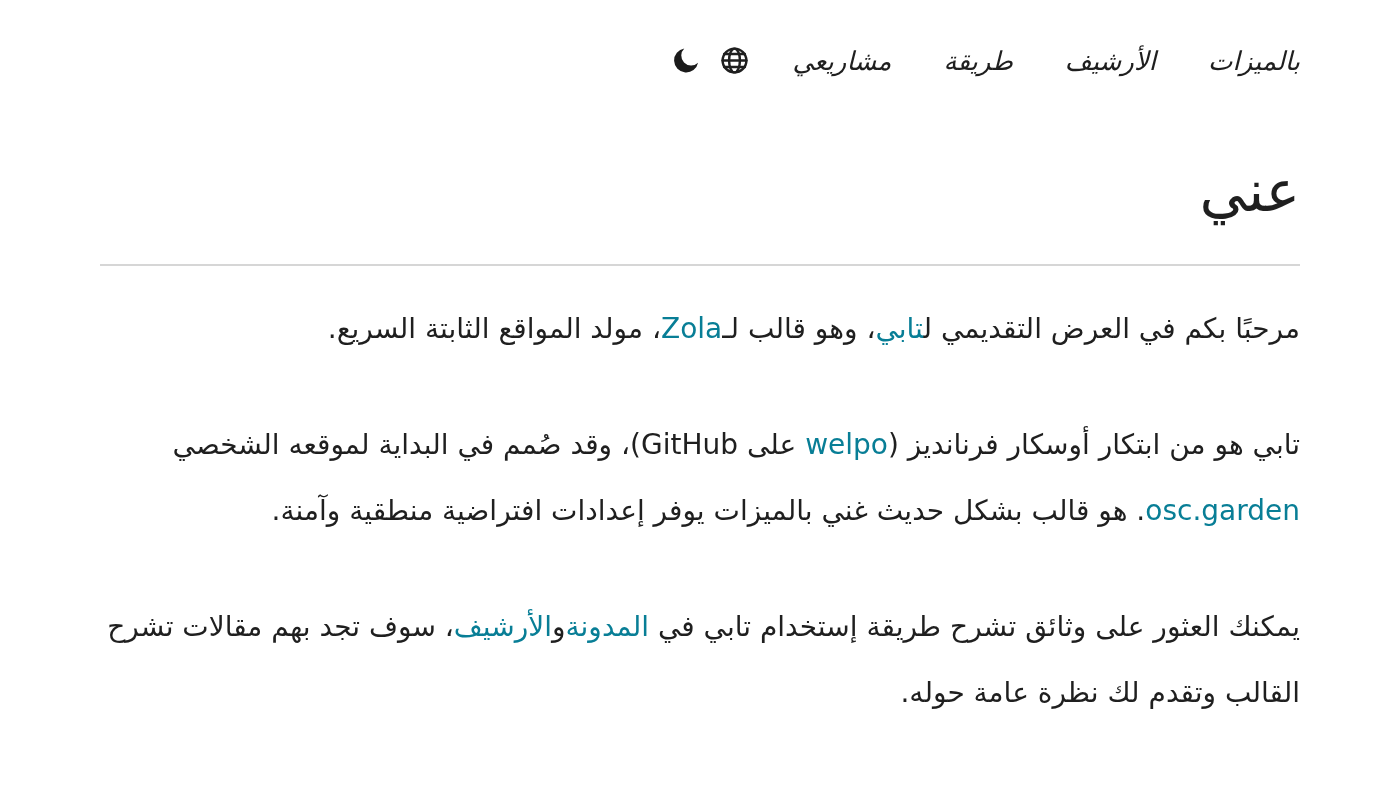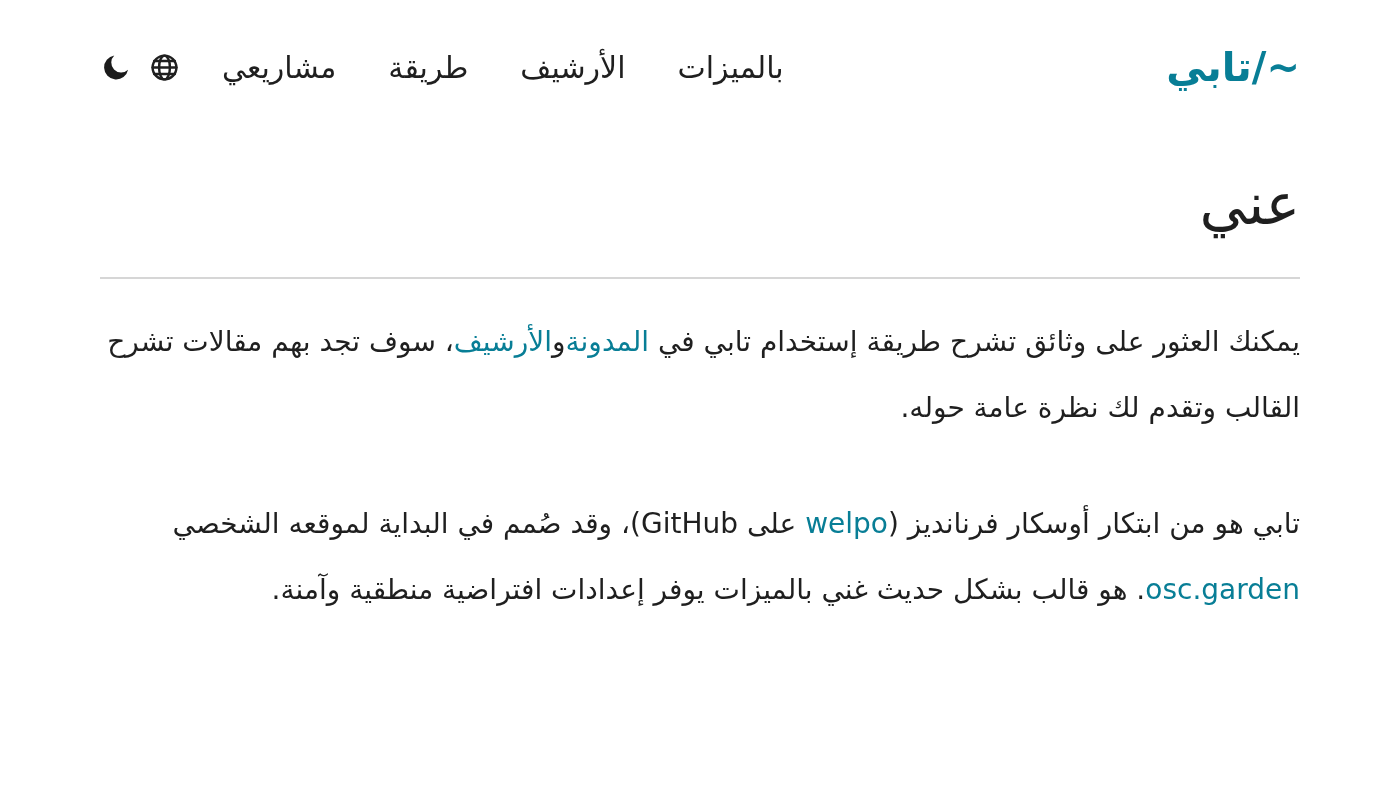--- a/index.html
+++ b/index.html
@@ -22,21 +22,21 @@
     display:flex;justify-content:space-between;align-items:center;
     padding-top:44px;
   }
   .site-title{
     color:var(--accent);font-size:40px;font-weight:600;
     text-decoration:none;letter-spacing:0;
   }
   .header-left{display:flex;align-items:center;}
   .main-nav{display:flex;gap:52px;}
   .main-nav a{
-    color:var(--text);font-size:30px;text-decoration:none;
+    color:var(--text);font-size:26px;text-decoration:none;font-style:italic;
   }
   .controls{display:flex;align-items:center;gap:16px;margin-inline-start:42px;}
   .icon-btn{
     background:none;border:none;padding:0;cursor:pointer;
     display:flex;align-items:center;justify-content:center;
   }
   .icon-btn svg{display:block;}
   
   .page-title{
     font-size:58px;font-weight:500;line-height:1.25;
@@ -51,21 +51,20 @@
     margin:30px 0 50px;color:var(--text);
   }
   .content a.inline-link{color:var(--accent);text-decoration:none;}
 </style>
 </head>
 <body>
 
 <div class="container">
 
   <header class="site-header">
-    <a href="#" class="site-title">~/تابي</a>
 
     <div class="header-left">
       <nav class="main-nav">
         <a href="#">بالميزات</a>
         <a href="#">الأرشيف</a>
         <a href="#">طريقة</a>
         <a href="#">مشاريعي</a>
       </nav>
 
       <div class="controls">
@@ -89,19 +88,20 @@
         </button>
       </div>
     </div>
   </header>
 
   <main class="content">
     <h1 class="page-title">عني</h1>
 
     <hr class="title-divider">
 
+    <p><span>مرحبًا بكم في العرض التقديمي ل</span><a href="#" class="inline-link">تابي</a><span>، وهو قالب لـ</span><a href="#" class="inline-link">Zola</a><span>، مولد المواقع الثابتة السريع.</span></p>
+
+    <p><span>تابي هو من ابتكار أوسكار فرنانديز (</span><a href="#" class="inline-link">welpo</a><span> على GitHub)، وقد صُمم في البداية لموقعه الشخصي </span><a href="#" class="inline-link">osc.garden</a><span>. هو قالب بشكل حديث غني بالميزات يوفر إعدادات افتراضية منطقية وآمنة.</span></p>
 
     <p><span>يمكنك العثور على وثائق تشرح طريقة إستخدام تابي في </span><a href="#" class="inline-link">المدونة</a><span>و</span><a href="#" class="inline-link">الأرشيف</a><span>، سوف تجد بهم مقالات تشرح القالب وتقدم لك نظرة عامة حوله.</span></p>
-
-    <p><span>تابي هو من ابتكار أوسكار فرنانديز (</span><a href="#" class="inline-link">welpo</a><span> على GitHub)، وقد صُمم في البداية لموقعه الشخصي </span><a href="#" class="inline-link">osc.garden</a><span>. هو قالب بشكل حديث غني بالميزات يوفر إعدادات افتراضية منطقية وآمنة.</span></p>
   </main>
 
 </div>
 
 </body></html>

